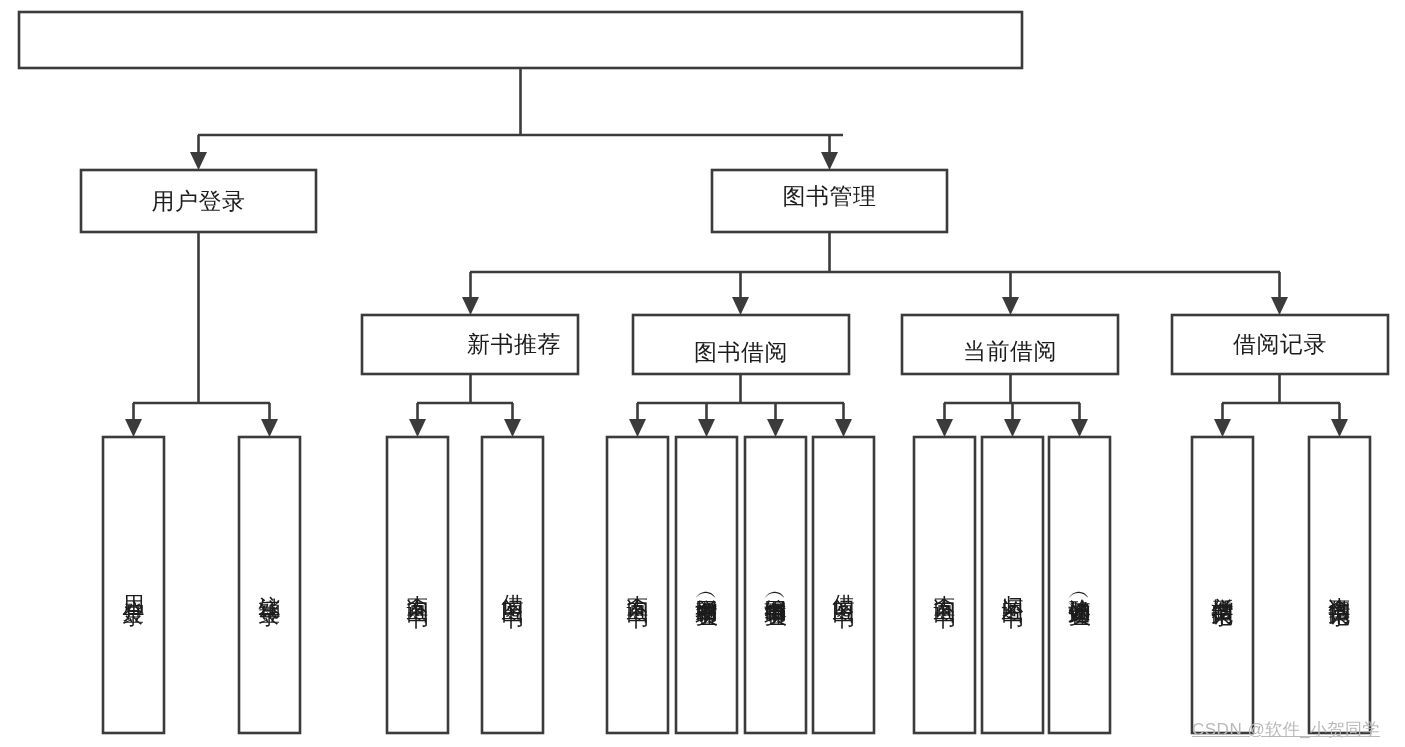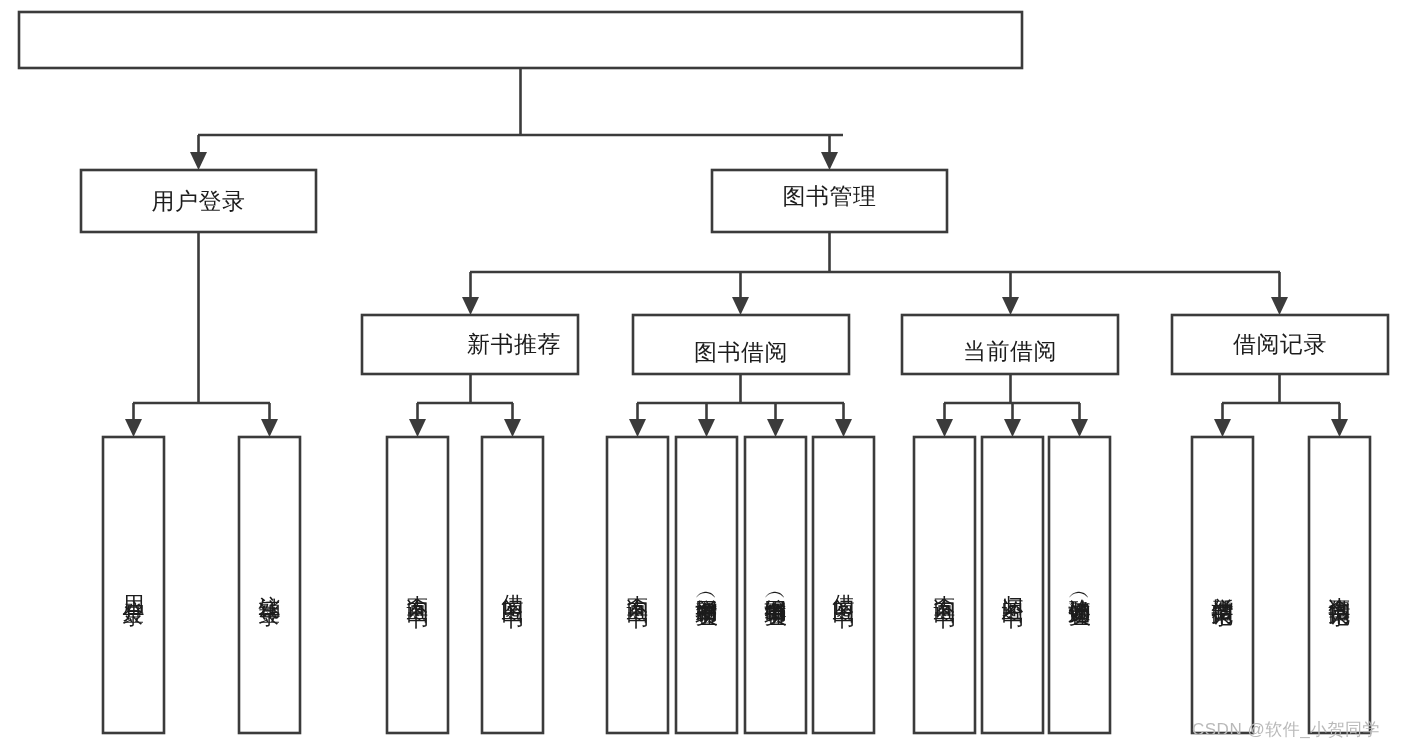--- a/index.html
+++ b/index.html
@@ -195,15 +195,15 @@
   <div class="node-label-v" style="left:745px; top:437px; width:61px; height:296px; letter-spacing:1px;">编辑图书（管理员）</div>
   <div class="node-label-v" style="left:813px; top:437px; width:61px; height:296px;">借阅图书</div>
 
   <div class="node-label-v" style="left:914px; top:437px; width:61px; height:296px;">查询图书</div>
   <div class="node-label-v" style="left:982px; top:437px; width:61px; height:296px;">归还图书</div>
   <div class="node-label-v" style="left:1049px; top:437px; width:61px; height:296px; letter-spacing:1px;">确认归还（管理员）</div>
 
   <div class="node-label-v" style="left:1192px; top:437px; width:61px; height:296px; letter-spacing:2px;">新增借阅记录</div>
   <div class="node-label-v" style="left:1309px; top:437px; width:61px; height:296px; letter-spacing:2px;">查询借阅记录</div>
 
-  <div class="watermark" style="left:1192px; top:718px;">CSDN @软件_小贺同学</div>
+  <div class="watermark" style="left:1192px; top:718px;text-decoration:underline;">CSDN @软件_小贺同学</div>
 
 </div>
 
 </body></html>

